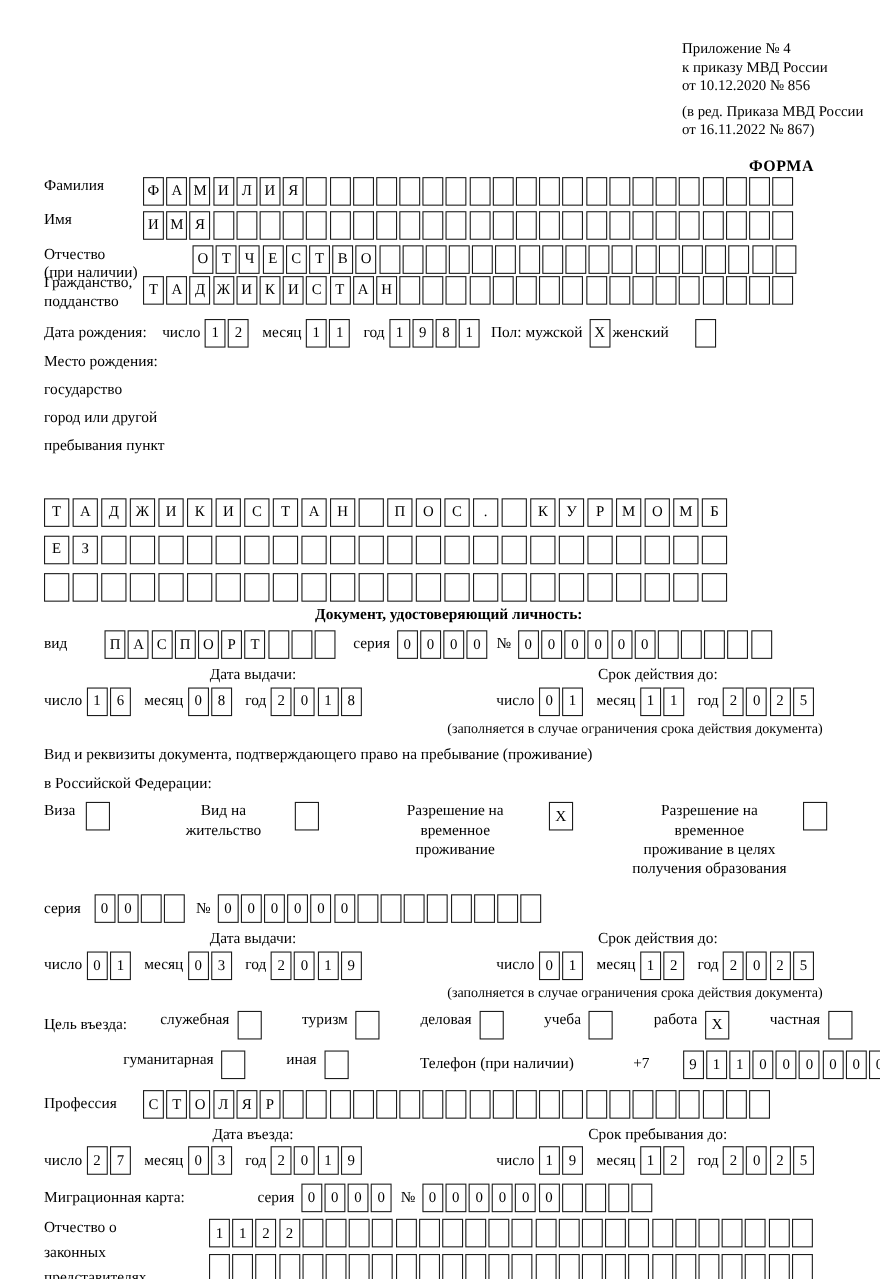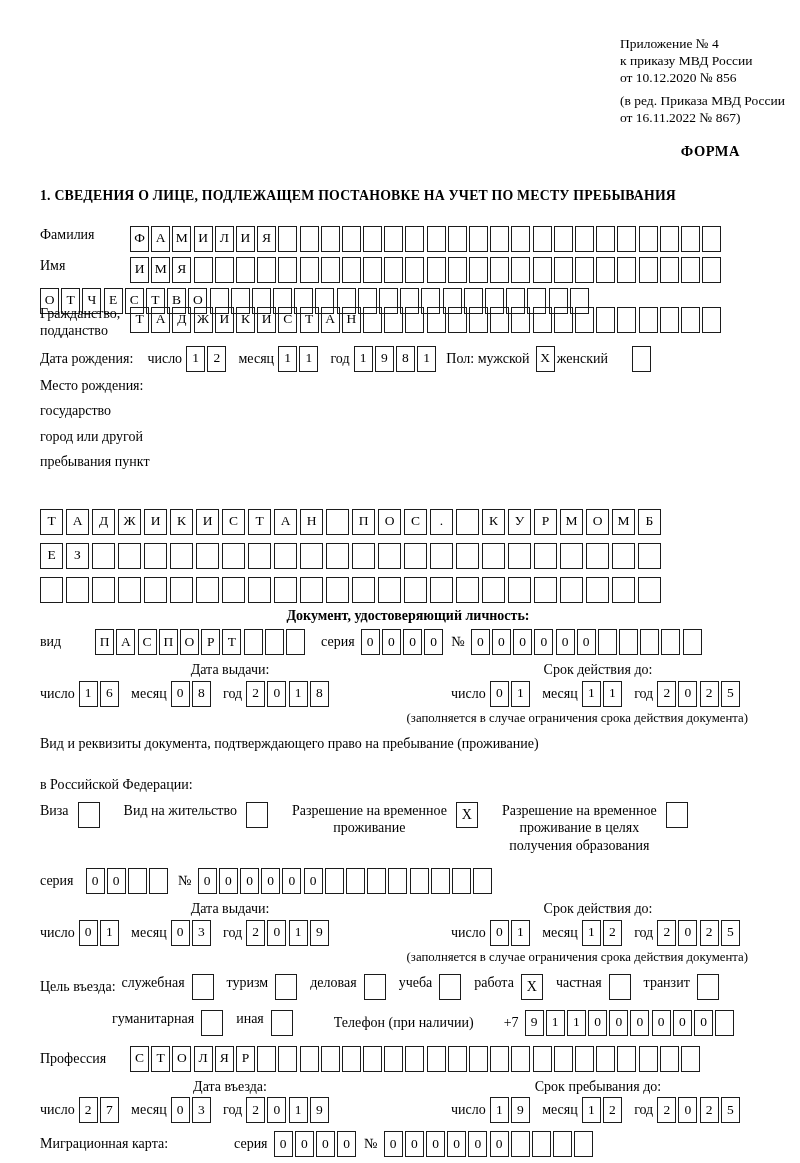--- a/index.html
+++ b/index.html
@@ -39,21 +39,21 @@
   .daterow .right{margin-left:auto;margin-right:34px;}
   .hdrrow{display:flex;margin-bottom:2px;margin-top:6px;}
   .hdrrow .h1{flex:0 0 380px;text-align:center;}
   .hdrrow .h2{flex:1;text-align:center;}
   .note{font-size:12.8px;text-align:right;margin:1px 28px 8px 0;}
 
   .centerbold{text-align:center;font-weight:bold;margin:4px 0 5px 0;}
 
   .opt{display:inline-flex;align-items:flex-start;}
   .optlbl{white-space:pre-line;text-align:center;margin-right:9px;}
-  .optsrow{display:flex;align-items:flex-start;}
+  .optsrow{display:flex;align-items:flex-start;gap:24px;}
   .permitrow .opt{margin-right:24px;}
   .purposerow .opt{margin-right:13px;}
   .purposerow .opt .optlbl{margin-right:7px;}
 
   .inline-lab{margin-right:6px;white-space:nowrap;}
   .mig-gap{width:60px;flex:0 0 auto;}
 
   .repwrap{display:flex;align-items:flex-start;margin-top:6px;}
   .replbl{flex:0 0 150px;}
   .replbl div{margin-bottom:5px;}
@@ -68,21 +68,20 @@
     <div>Приложение № 4</div>
     <div>к приказу МВД России</div>
     <div>от 10.12.2020 № 856</div>
     <div class="sub">(в ред. Приказа МВД России</div>
     <div>от 16.11.2022 № 867)</div>
   </div>
 
   <div class="formword">ФОРМА</div>
 
 
-  <div class="sec1">1. СВЕДЕНИЯ О ЛИЦЕ, ПОДЛЕЖАЩЕМ ПОСТАНОВКЕ НА УЧЕТ ПО МЕСТУ ПРЕБЫВАНИЯ</div>
 
   <div class="frow">
     <span class="lblcol">Фамилия</span>
     <span class="boxes">
         <span class="box">Ф</span>
         <span class="box">А</span>
         <span class="box">М</span>
         <span class="box">И</span>
         <span class="box">Л</span>
         <span class="box">И</span>
@@ -139,20 +138,24 @@
         <span class="box"></span>
         <span class="box"></span>
         <span class="box"></span>
         <span class="box"></span>
         <span class="box"></span>
         <span class="box"></span>
       </span>
   </div>
 
   <div class="frow">
+    <span class="lblcol2">
+      <span>Отчество</span><br>
+      <span>(при наличии)</span>
+    </span>
     <span class="boxes">
         <span class="box">О</span>
         <span class="box">Т</span>
         <span class="box">Ч</span>
         <span class="box">Е</span>
         <span class="box">С</span>
         <span class="box">Т</span>
         <span class="box">В</span>
         <span class="box">О</span>
         <span class="box"></span>
@@ -423,21 +426,21 @@
       <span class="boxes">
           <span class="box">2</span>
           <span class="box">0</span>
           <span class="box">2</span>
           <span class="box">5</span>
         </span>
     </span>
   </div>
   <div class="note">(заполняется в случае ограничения срока действия документа)</div>
 
-  <div style="margin-bottom:24px;">Вид и реквизиты документа, подтверждающего право на пребывание (проживание)</div>
+  <div style="margin-bottom:8px;">Вид и реквизиты документа, подтверждающего право на пребывание (проживание)</div>
   <div style="margin-bottom:8px;">в Российской Федерации:</div>
 
   <div class="optsrow permitrow">
       <span class="opt">
         <span class="optlbl">Виза</span>
         <span class="cbox"></span>
       </span>
       <span class="opt">
         <span class="optlbl">Вид на жительство</span>
         <span class="cbox"></span>

